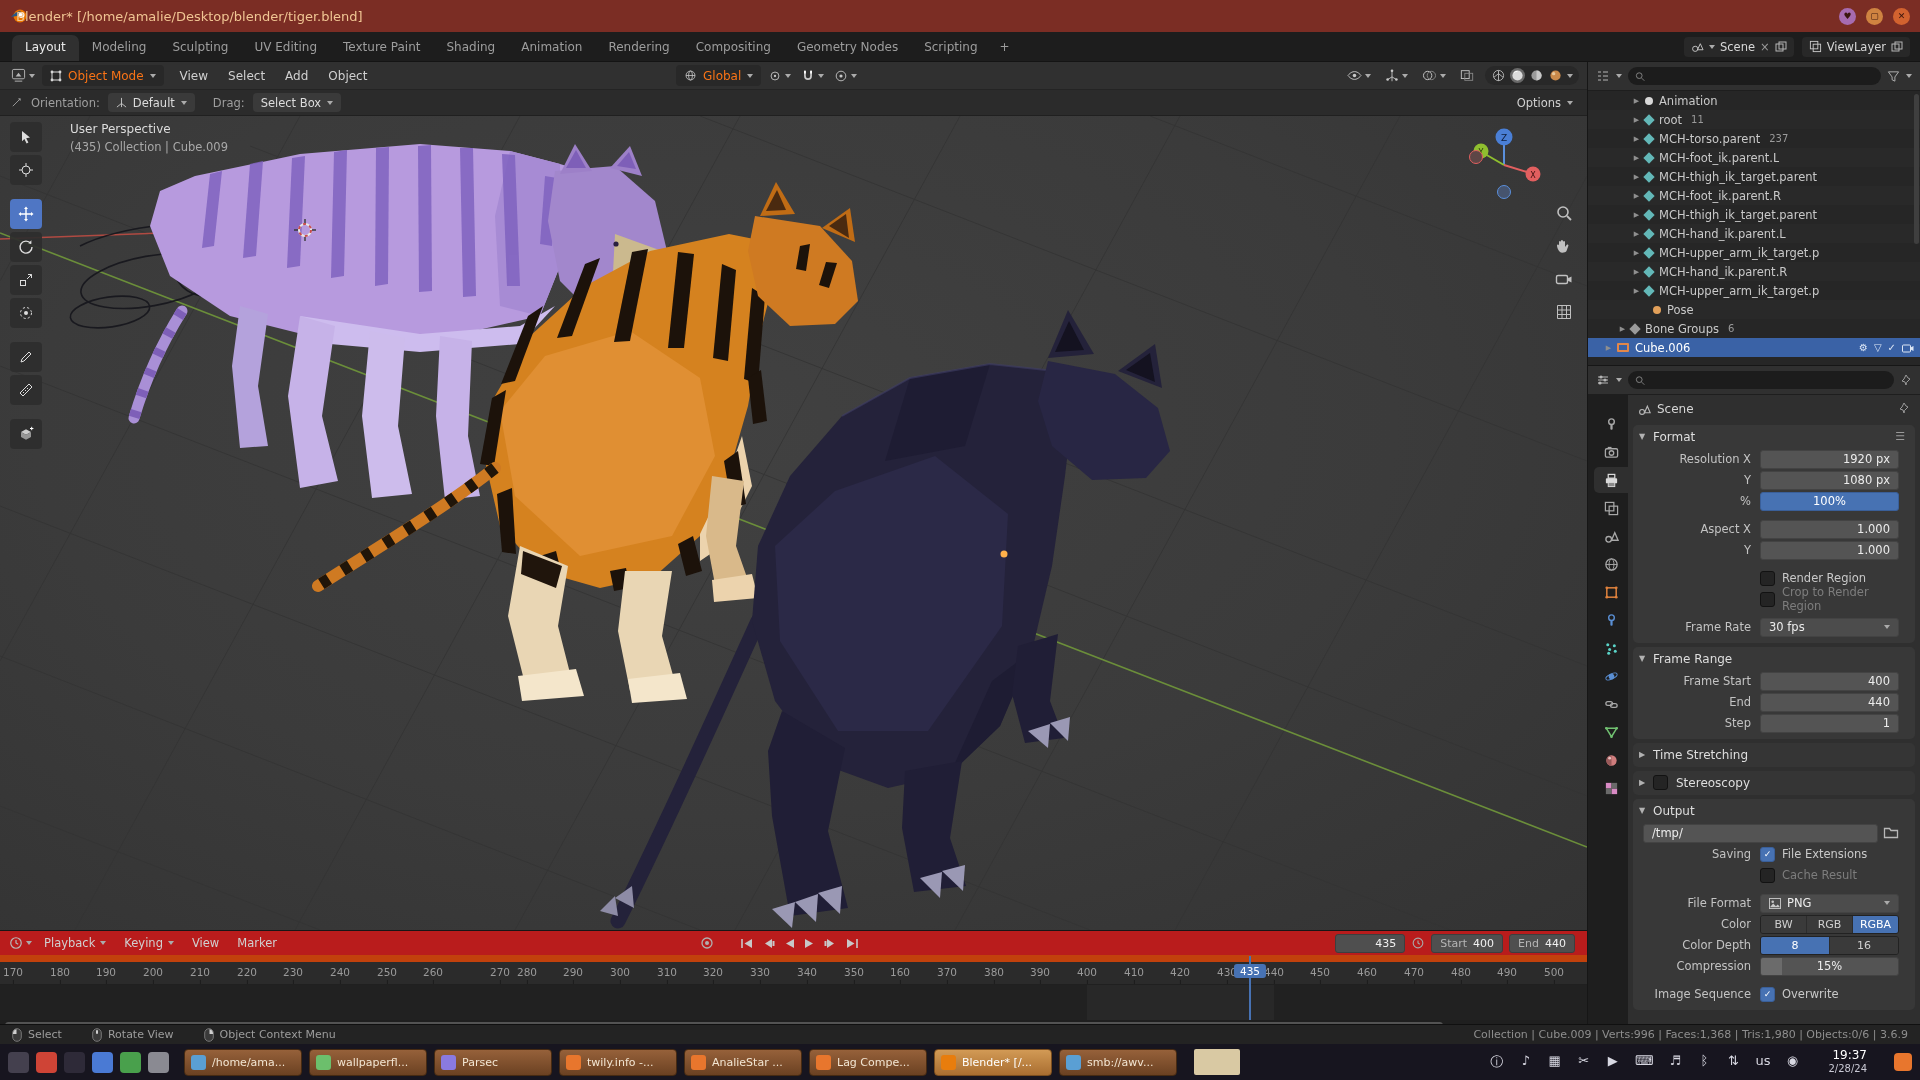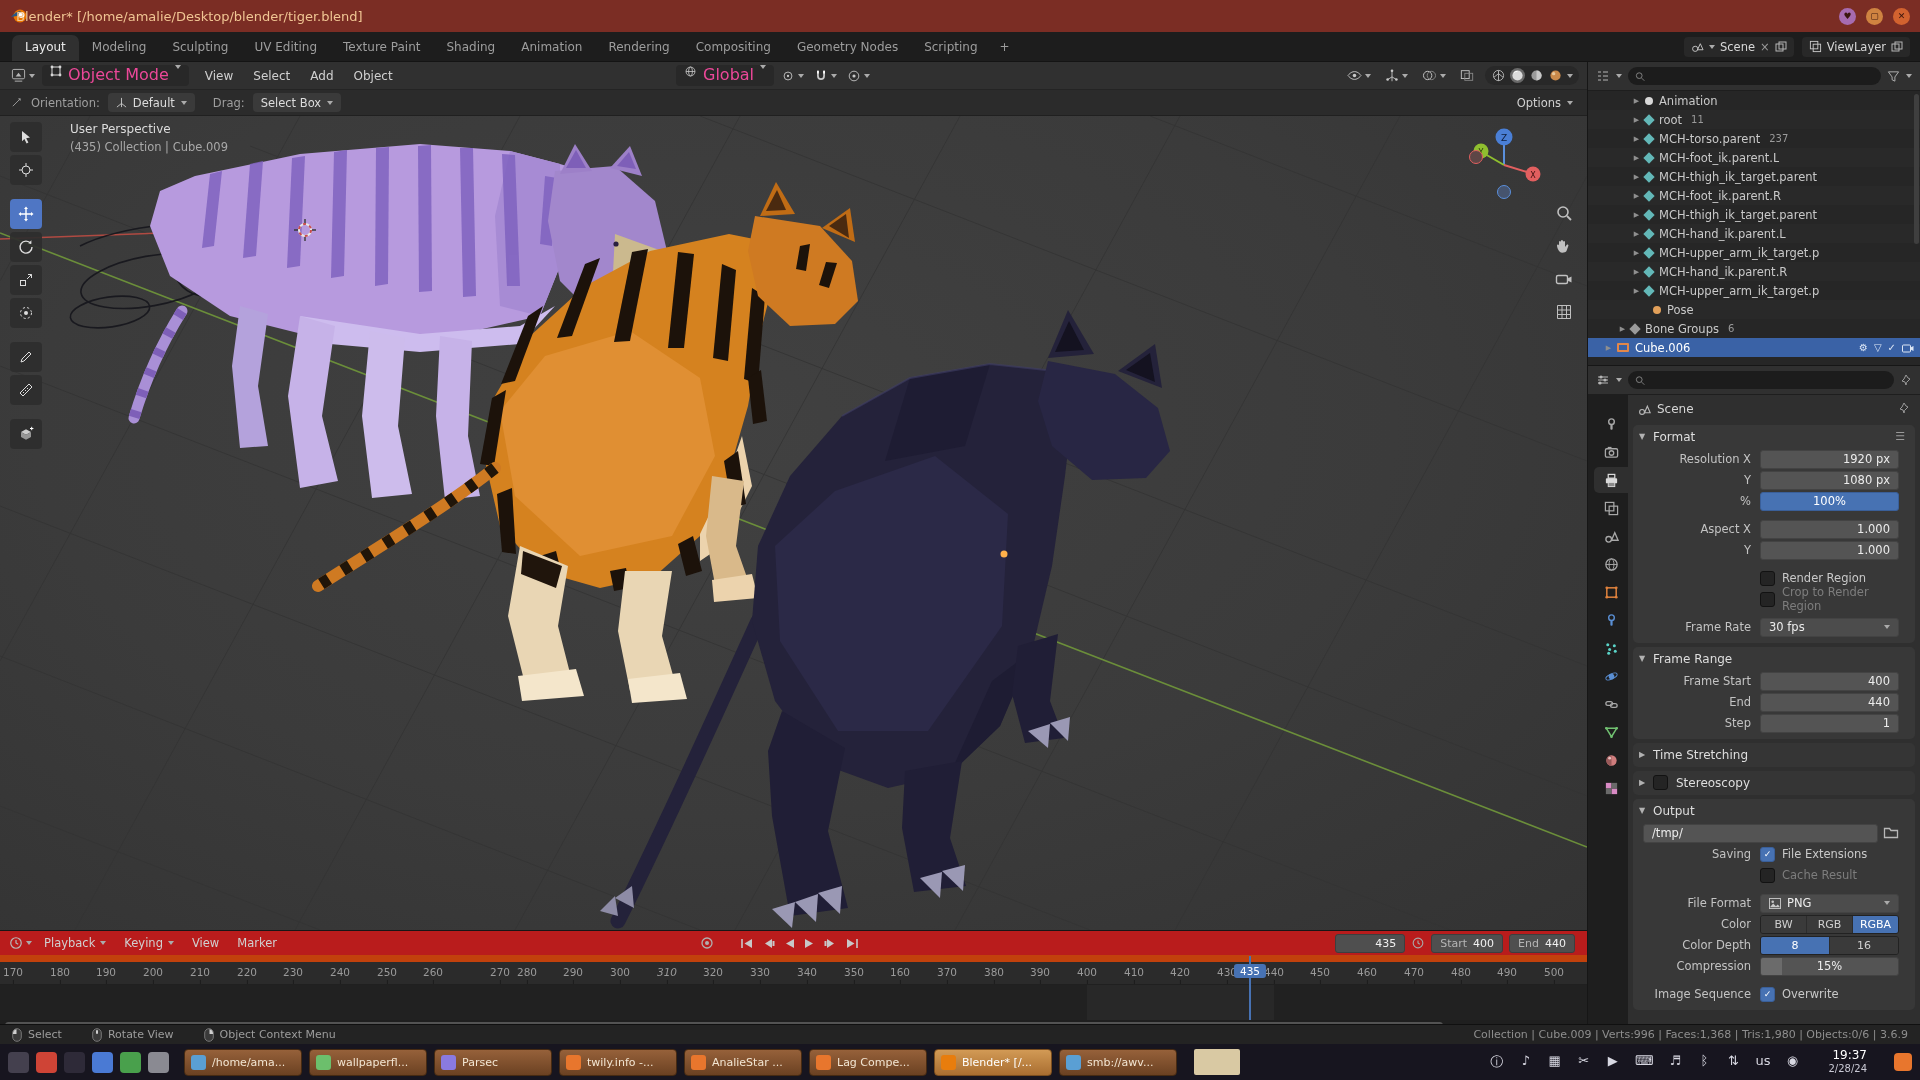--- a/index.html
+++ b/index.html
@@ -24,22 +24,22 @@
   .tab{padding:5px 13px 7px;color:#9d9d9d;font-size:12px;border-radius:7px 7px 0 0;}
   .tab.active{background:#303030;color:#eaeaea;}
   .tab-add{padding:5px 9px 7px;color:#9d9d9d;}
   .topbar-right{margin-left:auto;display:flex;align-items:center;gap:8px;height:100%;padding-right:10px;}
   .sel-widget{display:flex;align-items:center;gap:5px;background:#282828;border-radius:4px;height:20px;
               padding:0 7px;font-size:11.5px;color:#d8d8d8;}
 
   
   #vp-header{position:absolute;left:0;top:62px;width:1587px;height:28px;background:#303030;
              border-bottom:1px solid #242424;display:flex;align-items:center;padding:0 8px;box-sizing:border-box;}
-  .dropdown{display:flex;gap:6px;background:#282828;border-radius:4px;height:21px;padding:0 8px;
-            color:#ec4899;font-size:16px;}
+  .dropdown{display:flex;align-items:center;gap:6px;background:#282828;border-radius:4px;height:21px;padding:0 8px;
+            color:#f97316;font-size:12px;}
   .hmenu{padding:0 10px;color:#d0d0d0;font-size:12px;}
   .car{width:0;height:0;border-left:3.5px solid transparent;border-right:3.5px solid transparent;
        border-top:4px solid #ababab;display:inline-block;}
   #vp-middle{position:absolute;left:676px;top:0;height:100%;display:flex;align-items:center;gap:4px;}
   #vp-right{position:absolute;right:8px;top:0;height:100%;display:flex;align-items:center;gap:8px;}
   .icbtn{display:flex;align-items:center;gap:3px;padding:2px 3px;border-radius:3px;}
   .shade-pill{display:flex;align-items:center;gap:4px;background:#282828;border-radius:10px;padding:2px 6px;}
   .shade-ic{width:15px;height:15px;border-radius:50%;display:flex;align-items:center;justify-content:center;}
   .shade-ic.active{background:#6a6a6a;}
 
@@ -1157,21 +1157,21 @@
           <span class="tick" style="left: 200px;">210</span>
           <span class="tick" style="left: 247px;">220</span>
           <span class="tick" style="left: 293px;">230</span>
           <span class="tick" style="left: 340px;">240</span>
           <span class="tick" style="left: 387px;">250</span>
           <span class="tick" style="left: 433px;">260</span>
           <span class="tick" style="left: 500px;">270</span>
           <span class="tick" style="left: 527px;">280</span>
           <span class="tick" style="left: 573px;">290</span>
           <span class="tick" style="left: 620px;">300</span>
-          <span class="tick" style="left: 667px; font-style: italic;">310</span>
+          <span class="tick" style="left: 667px;">310</span>
           <span class="tick" style="left: 713px;">320</span>
           <span class="tick" style="left: 760px;">330</span>
           <span class="tick" style="left: 807px;">340</span>
           <span class="tick" style="left: 854px;">350</span>
           <span class="tick" style="left: 900px;">160</span>
           <span class="tick" style="left: 947px;">370</span>
           <span class="tick" style="left: 994px;">380</span>
           <span class="tick" style="left: 1040px;">390</span>
           <span class="tick" style="left: 1087px;">400</span>
           <span class="tick" style="left: 1134px;">410</span>

